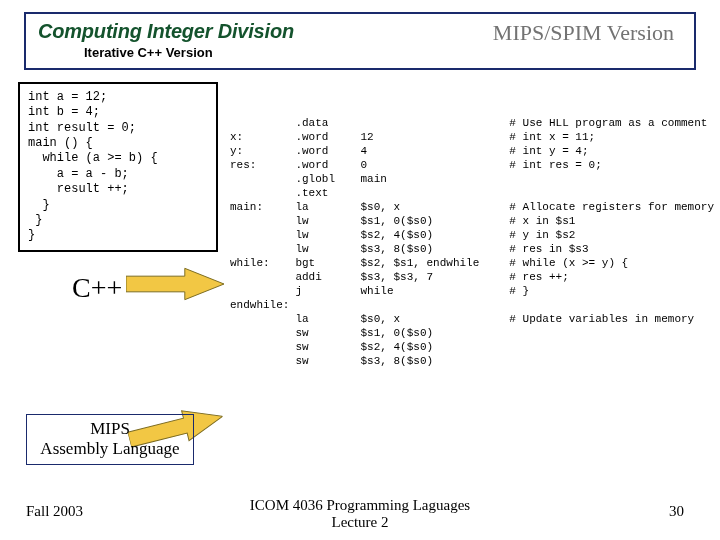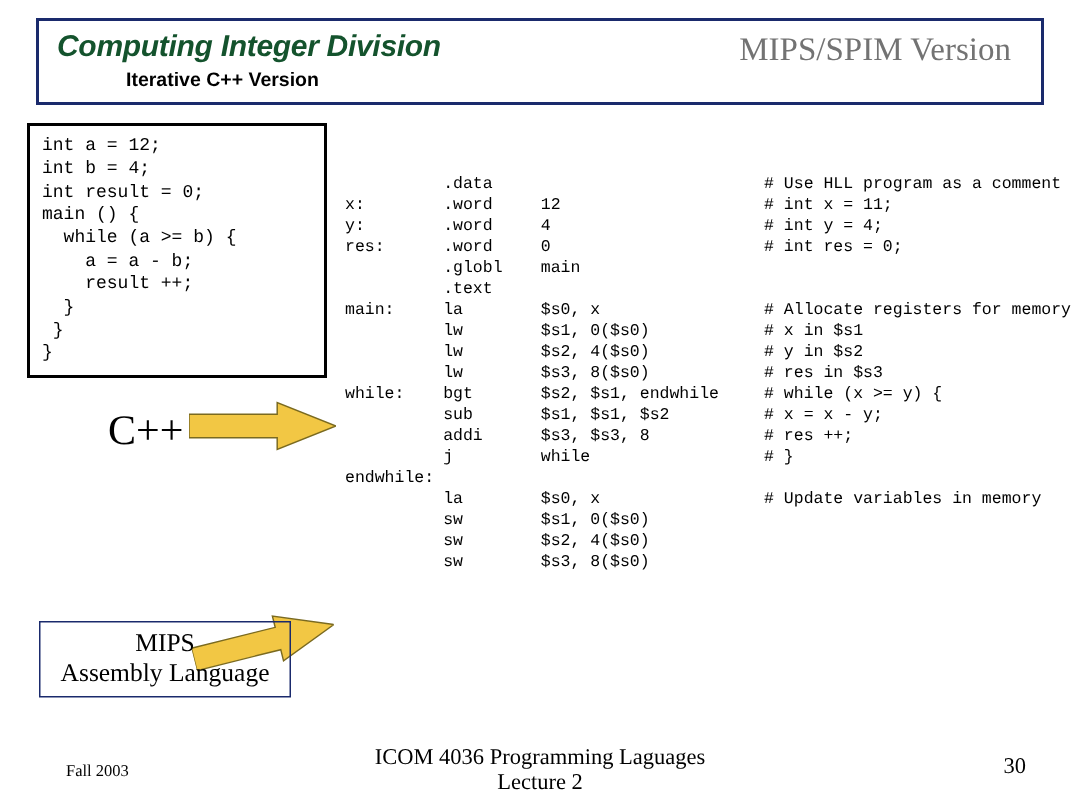--- a/index.html
+++ b/index.html
@@ -101,23 +101,23 @@
     top: 414px;
     width: 168px;
     border: 1px solid #1a2a6c;
     text-align: center;
     font-size: 17px;
     line-height: 1.2;
     padding: 4px 2px;
   }
   .footer-left {
     position: absolute;
-    left: 44px;
+    left: 26px;
     bottom: 20px;
-    font-size: 11px;
+    font-size: 15px;
   }
   .footer-center {
     position: absolute;
     width: 100%;
     bottom: 10px;
     text-align: center;
     font-size: 15px;
     line-height: 1.1;
   }
   .footer-right {
@@ -212,28 +212,22 @@
         <td class="c4">#   res in $s3</td>
       </tr>
       <tr>
         <td class="c1">while:</td>
         <td class="c2">bgt</td>
         <td class="c3">$s2, $s1, endwhile</td>
         <td class="c4"># while (x &gt;= y) {</td>
       </tr>
       <tr>
         <td class="c1"></td>
-        <td class="c2">sub</td>
-        <td class="c3">$s1, $s1, $s2</td>
-        <td class="c4">           #    x = x - y;</td>
-      </tr>
-      <tr>
-        <td class="c1"></td>
         <td class="c2">addi</td>
-        <td class="c3">$s3, $s3, 8</td>
+        <td class="c3">$s3, $s3, 7</td>
         <td class="c4">#   res ++;</td>
       </tr>
       <tr>
         <td class="c1"></td>
         <td class="c2">j</td>
         <td class="c3">while</td>
         <td class="c4"># }</td>
       </tr>
       <tr>
         <td class="c1">endwhile:</td>

